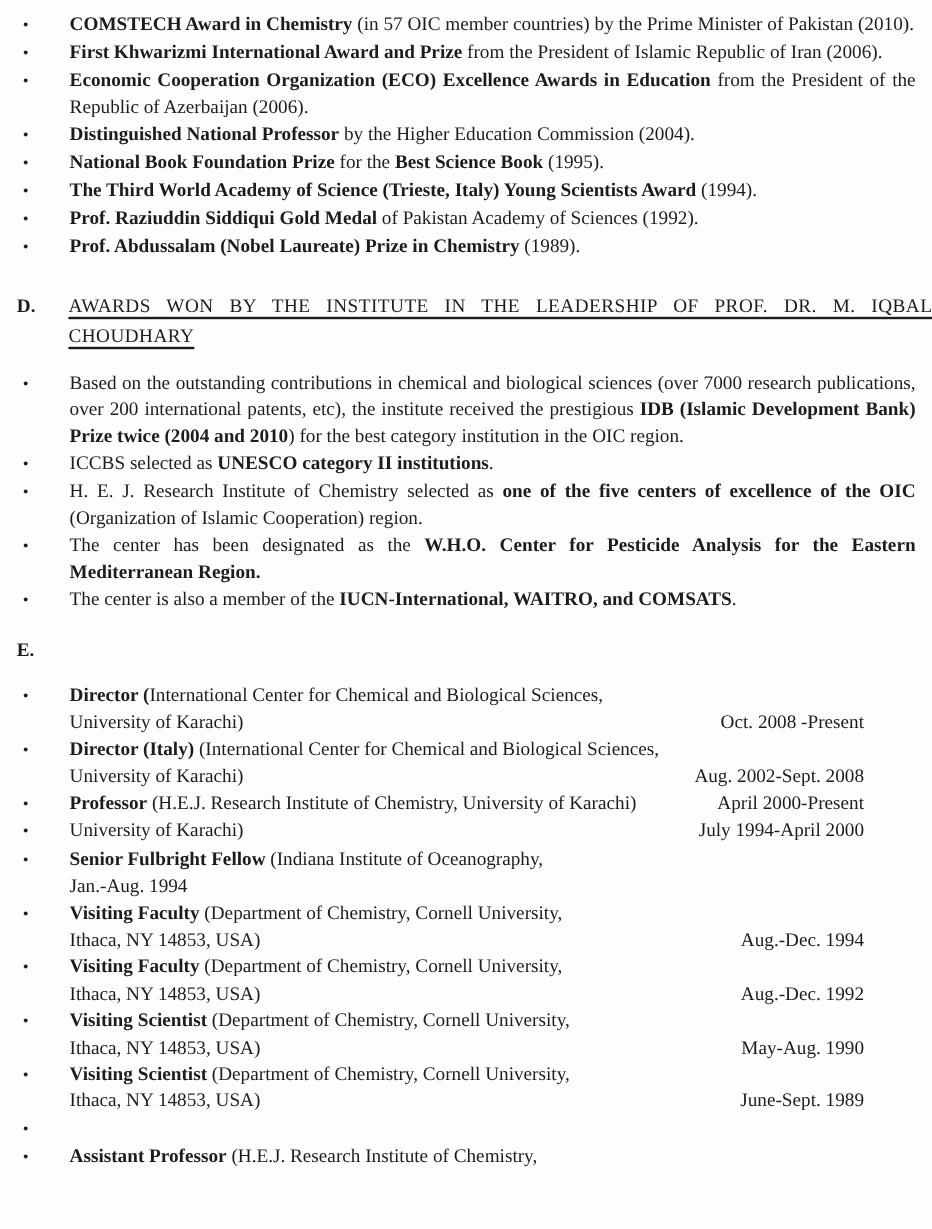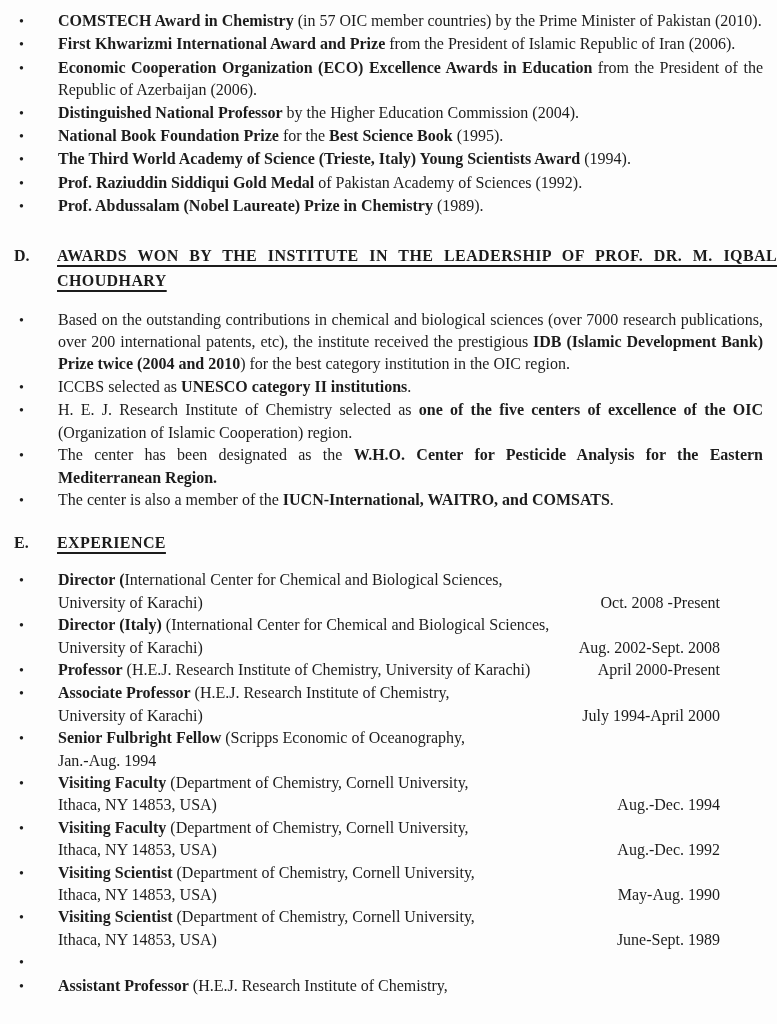--- a/index.html
+++ b/index.html
@@ -15,21 +15,21 @@
 
   
   .brow { display:flex; align-items:flex-start; }
   .marker { flex:0 0 39px; margin-left:19px; line-height:22.4px; font-size:14px; padding-top:1px; }
   .btext { flex:1; margin-right:14px; text-align:justify; line-height:22.4px; }
   b { font-weight:bold; }
 
   
   .heading-row { display:flex; align-items:flex-start; }
   .hlabel { flex:0 0 43px; margin-left:14px; font-weight:bold; line-height:25px; }
-  .hbody  { flex:1; font-weight:bold; line-height:25px; letter-spacing:0.4px; }
+  .hbody  { flex:1; font-weight:normal; line-height:25px; letter-spacing:0.4px; }
   .hline1 {
     text-align:justify; text-align-last:justify;
     text-decoration:underline; text-decoration-thickness:2px; text-underline-offset:4px;
   }
   .hline2, .hsingle {
     display:inline-block;
     text-decoration:underline; text-decoration-thickness:2px; text-underline-offset:4px;
   }
   #d-heading { margin-top:24px; }
   #d-list { margin-top:16px; }
@@ -108,23 +108,20 @@
         <div class="btext"><span>The center has been designated as the </span><b>W.H.O. Center for Pesticide Analysis for the Eastern Mediterranean Region.</b></div>
       </div>
       <div class="brow">
         <span class="marker">•</span>
         <div class="btext"><span>The center is also a member of the </span><b>IUCN-International, WAITRO, and COMSATS</b><span>.</span></div>
       </div>
     </div>
 
   <div class="heading-row" id="e-heading">
     <span class="hlabel">E.</span>
-    <div class="hbody">
-      <span class="hsingle">EXPERIENCE</span>
-    </div>
   </div>
 
   <div id="e-list">
       <div class="brow">
         <span class="marker">•</span>
         <div class="xbody">
           <div class="xline">
             <span class="xleft"><b>Director (</b><span>International Center for Chemical and Biological Sciences,</span></span>
           </div>
           <div class="xline">
@@ -151,33 +148,30 @@
           <div class="xline">
             <span class="xleft"><b>Professor</b><span> (H.E.J. Research Institute of Chemistry, University of Karachi)</span></span>
             <span class="date">April 2000-Present</span>
           </div>
         </div>
       </div>
       <div class="brow">
         <span class="marker">•</span>
         <div class="xbody">
           <div class="xline">
-            <span class="xleft"><b>Associate Professor</b><span> (H.E.J. Research Institute of Chemistry,</span></span>
-          </div>
-          <div class="xline">
             <span class="xleft">University of Karachi)</span>
             <span class="date">July 1994-April 2000</span>
           </div>
         </div>
       </div>
       <div class="brow">
         <span class="marker">•</span>
         <div class="xbody">
           <div class="xline">
-            <span class="xleft"><b>Senior Fulbright Fellow</b><span> (Scripps Economic of Oceanography,</span></span>
+            <span class="xleft"><b>Senior Fulbright Fellow</b><span> (Indiana Institute of Oceanography,</span></span>
           </div>
           <div class="xline">
             <span class="date">Jan.-Aug. 1994</span>
           </div>
         </div>
       </div>
       <div class="brow">
         <span class="marker">•</span>
         <div class="xbody">
           <div class="xline">

